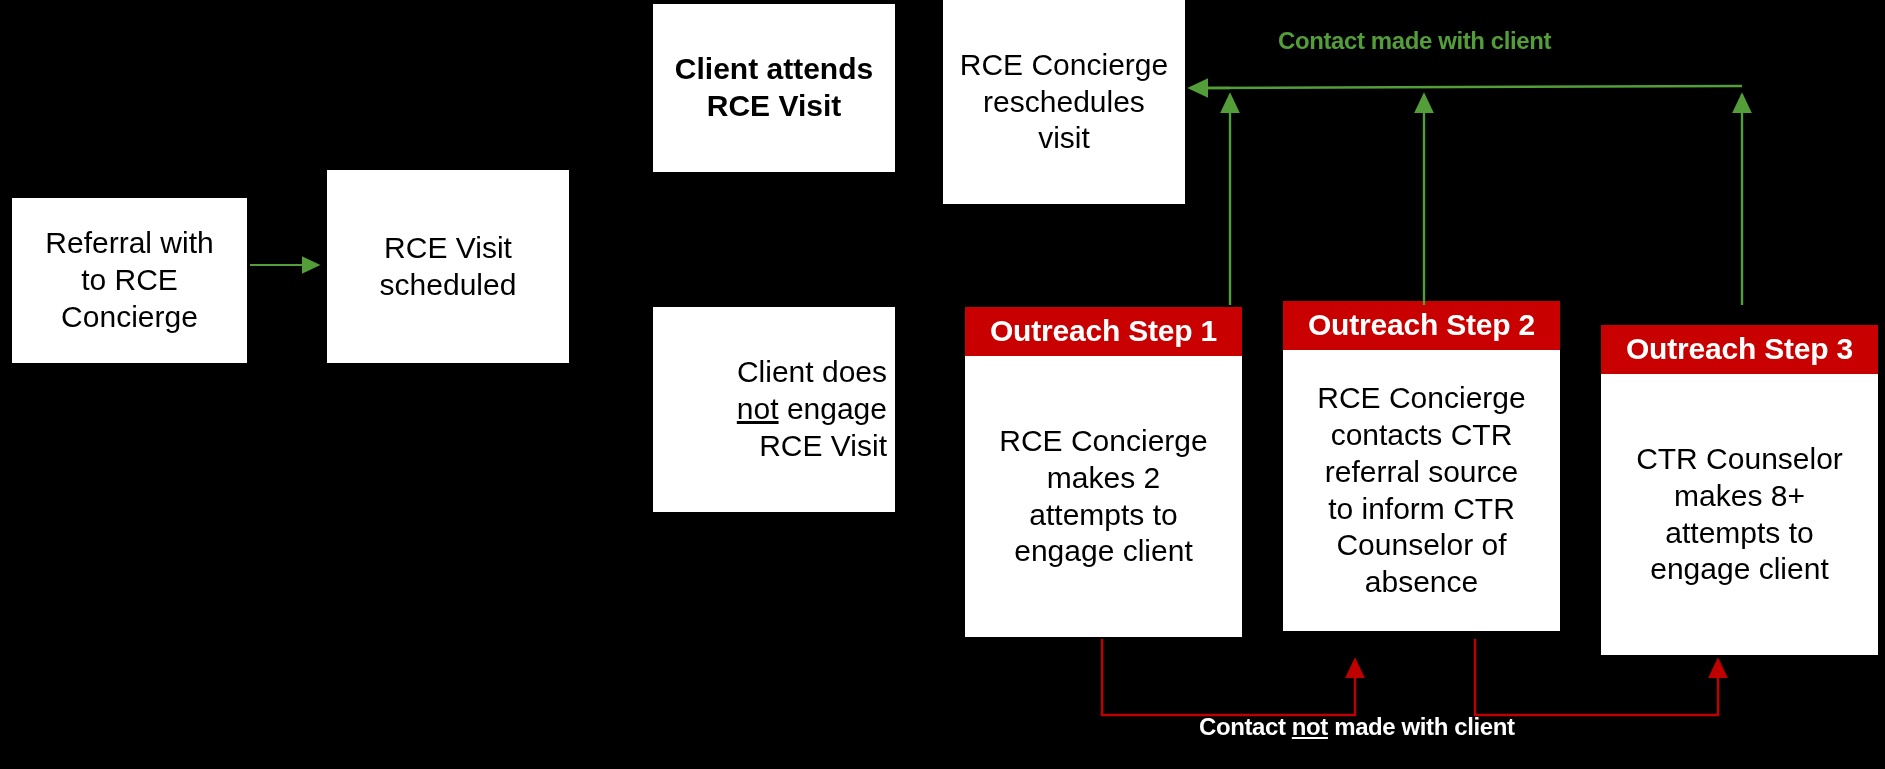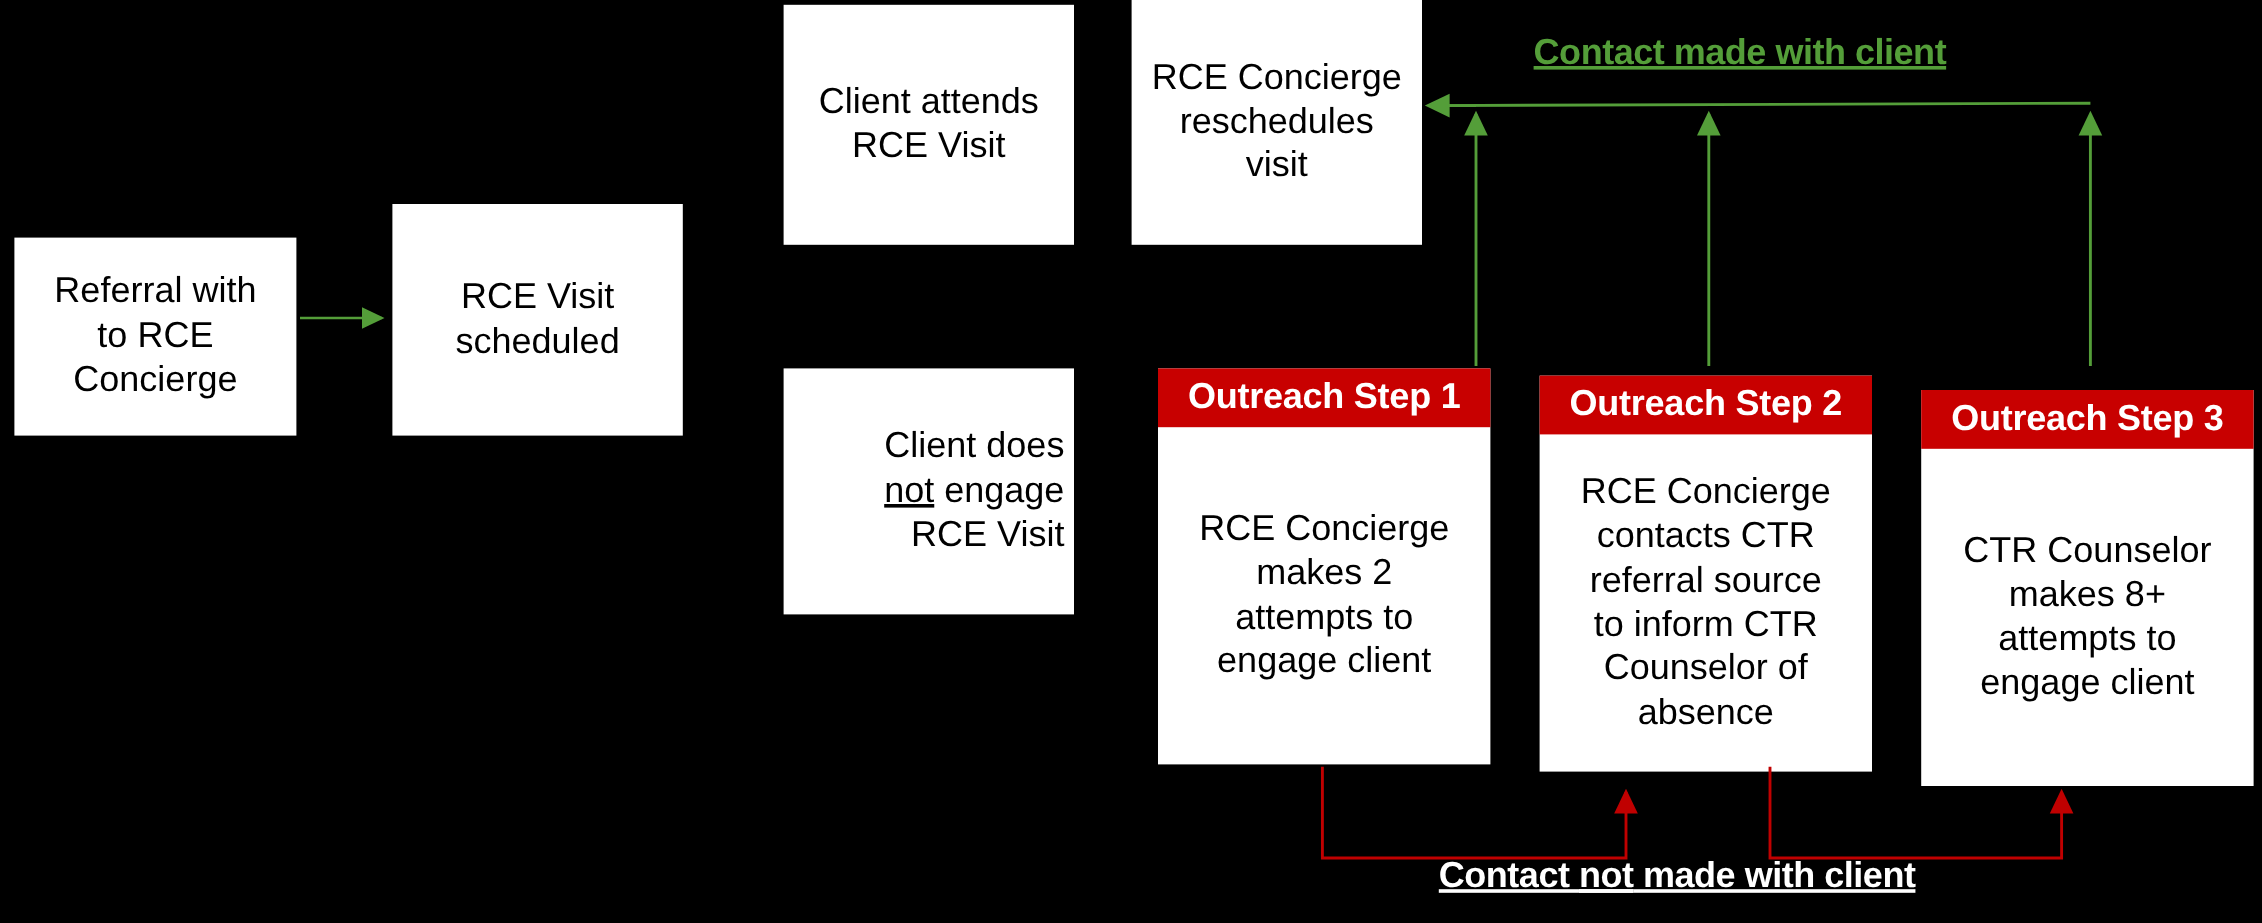--- a/index.html
+++ b/index.html
@@ -63,24 +63,23 @@
     align-items: center;
     justify-content: center;
     text-align: center;
     padding: 2px 6px;
   }
   .card-body .txt { display:block; white-space: pre-line; }
 
   .edge-label {
     position: absolute;
     font-weight: bold;
-    font-size: 30px;
+    font-size: 24px;
     white-space: nowrap;
     letter-spacing: -0.4px;
-    text-decoration: underline;
   }
   .green-label { color: #549E39; }
   .red-label   { color: #ffffff; }
   .u { text-decoration: underline; }
 
   svg.overlay {
     position: absolute;
     left: 0;
     top: 0;
     width: 1885px;
@@ -97,21 +96,21 @@
     <span class="txt">Referral with
 to RCE
 Concierge</span>
   </div>
 
   <div class="node" style="left:327px; top:170px; width:242px; height:193px;">
     <span class="txt">RCE Visit
 scheduled</span>
   </div>
 
-  <div class="node" style="left:653px; top:4px; width:242px; height:200px;">
+  <div class="node" style="left:653px; top:4px; width:242px; height:168px;font-weight:bold;">
     <span class="txt">Client attends
 RCE Visit</span>
   </div>
 
   <div class="node" style="left:943px; top:0px; width:242px; height:204px;">
     <span class="txt">RCE Concierge
 reschedules
 visit</span>
   </div>
 
@@ -126,21 +125,21 @@
   <div class="card" style="left:965px; top:307px; width:277px; height:330px;">
     <div class="card-header">Outreach Step 1</div>
     <div class="card-body">
       <span class="txt">RCE Concierge
 makes 2
 attempts to
 engage client</span>
     </div>
   </div>
 
-  <div class="card" style="left:1283px; top:313px; width:277px; height:330px;">
+  <div class="card" style="left:1283px; top:301px; width:277px; height:330px;">
     <div class="card-header">Outreach Step 2</div>
     <div class="card-body">
       <span class="txt">RCE Concierge
 contacts CTR
 referral source
 to inform CTR
 Counselor of
 absence</span>
     </div>
   </div>

